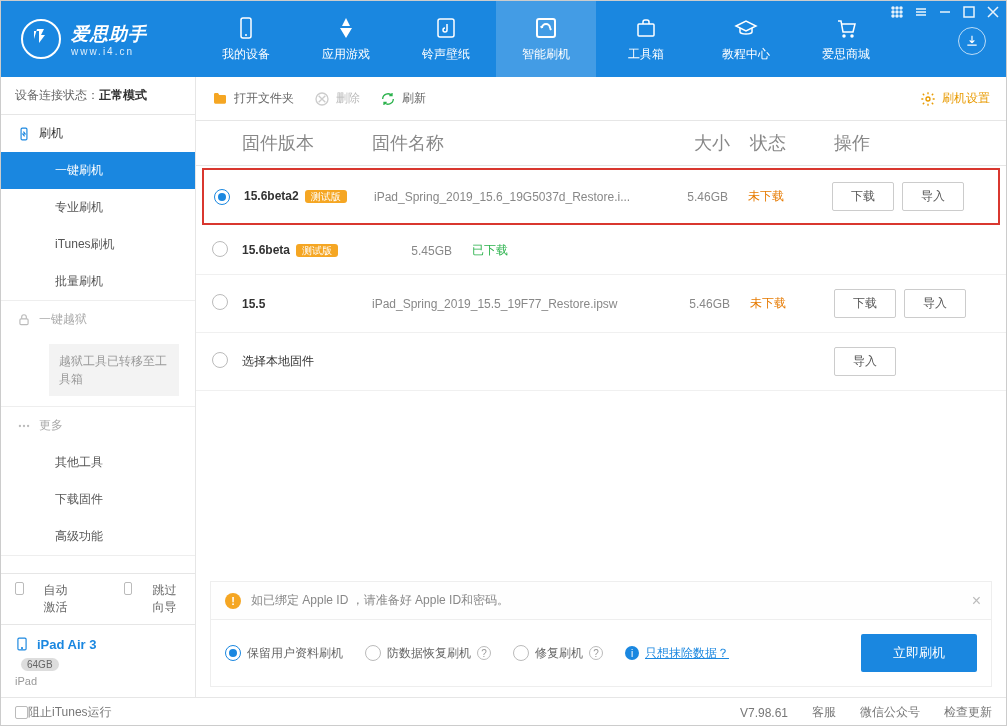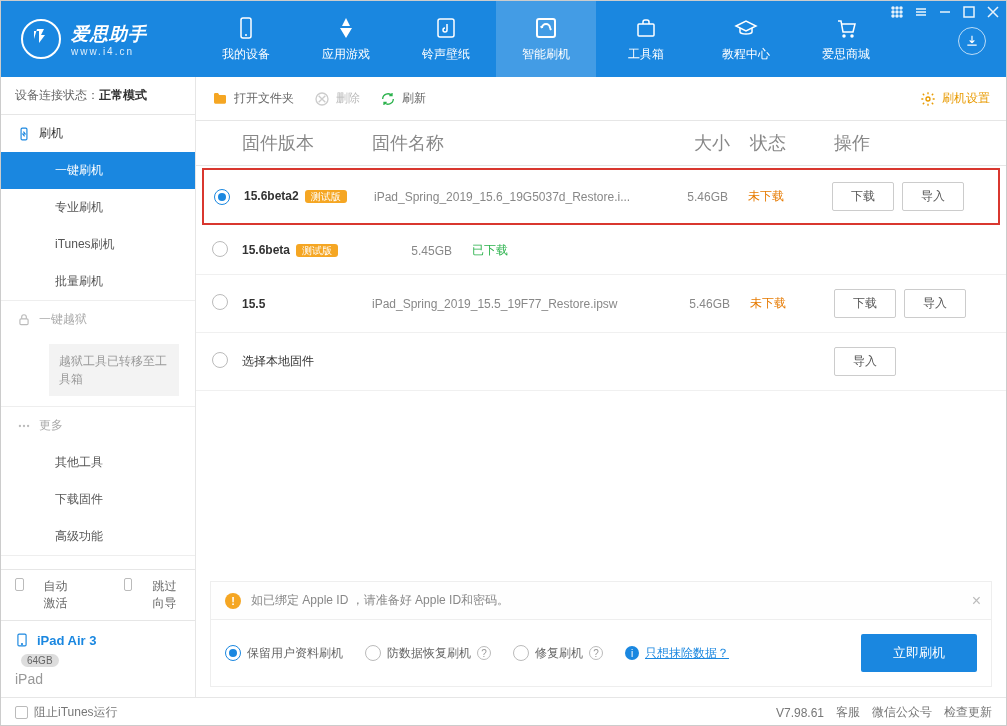--- a/index.html
+++ b/index.html
@@ -47,21 +47,21 @@
 .side-bottom { border-top: 1px solid #e6e6e6; }
 .chk-row { padding: 8px 14px; display: flex; align-items: flex-start; gap: 20px; }
 .chk { width: 13px; height: 13px; border: 1px solid #bbb; border-radius: 2px; display: inline-block; }
 .chk-lbl { color: #666; }
 
 .device-section { padding: 10px 14px; border-top: 1px solid #e6e6e6; }
 .device-header { display: flex; align-items: center; gap: 8px; }
 .device-icon { width: 14px; height: 18px; }
 .device-name { color: #1a87e0; font-size: 13px; font-weight: bold; }
 .device-badge { background: #ddd; color: #666; padding: 1px 6px; border-radius: 8px; font-size: 10px; margin-left: 6px; }
-.device-type { color: #999; font-size: 14px; margin-top: 4px; }
+.device-type { color: #999; font-size: 11px; margin-top: 4px; }
 
 
 .content { flex: 1; display: flex; flex-direction: column; }
 .toolbar { height: 44px; display: flex; align-items: center; padding: 0 16px; border-bottom: 1px solid #e6e6e6; }
 .tb-btn { display: flex; align-items: center; gap: 6px; margin-right: 20px; cursor: pointer; color: #666; }
 .tb-btn.disabled { color: #bbb; }
 .tb-icon { width: 16px; height: 16px; display: inline-flex; align-items: center; justify-content: center; }
 .tb-spacer { flex: 1; }
 .tb-settings { color: #e89a00; display: flex; align-items: center; gap: 6px; cursor: pointer; }
 
@@ -98,23 +98,23 @@
 
 .flash-opts { margin: 0 14px 10px; padding: 14px; border: 1px solid #eee; border-top: none; display: flex; align-items: center; gap: 22px; }
 .opt { display: flex; align-items: center; gap: 6px; color: #666; }
 .help-q { width: 14px; height: 14px; border: 1px solid #bbb; border-radius: 50%; display: inline-flex; align-items: center; justify-content: center; font-size: 10px; color: #999; }
 .info-i { width: 14px; height: 14px; border-radius: 50%; background: #1a87e0; color: #fff; display: inline-flex; align-items: center; justify-content: center; font-size: 10px; }
 .link { color: #1a87e0; text-decoration: underline; cursor: pointer; }
 .flash-btn { background: #1a87e0; color: #fff; padding: 10px 32px; border: none; cursor: pointer; font-size: 13px; border-radius: 2px; margin-left: auto; }
 
 
 .footer { height: 30px; border-top: 1px solid #e6e6e6; display: flex; align-items: center; padding: 0 14px; color: #777; font-size: 12px; }
-.footer .chk-box { display: flex; align-items: center; gap: 6px; }
+.footer .chk-box { display: flex; align-items: center; }
 .footer-spacer { flex: 1; }
-.footer-item { margin-left: 12px; cursor: pointer; }
+.footer-item { margin-left: 24px; cursor: pointer; }
 </style>
 </head>
 <body>
 
 <div class="header">
   <div class="logo-section">
     <div class="logo-icon">
       <svg viewBox="0 0 24 24">
           <path d="M5 4h5v12l6-8h-4l3-6H8l-3 10z"></path>
         </svg>

